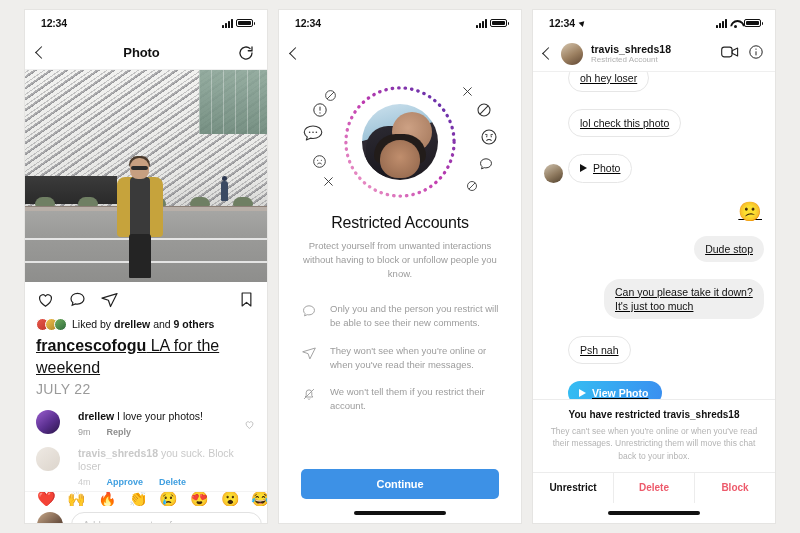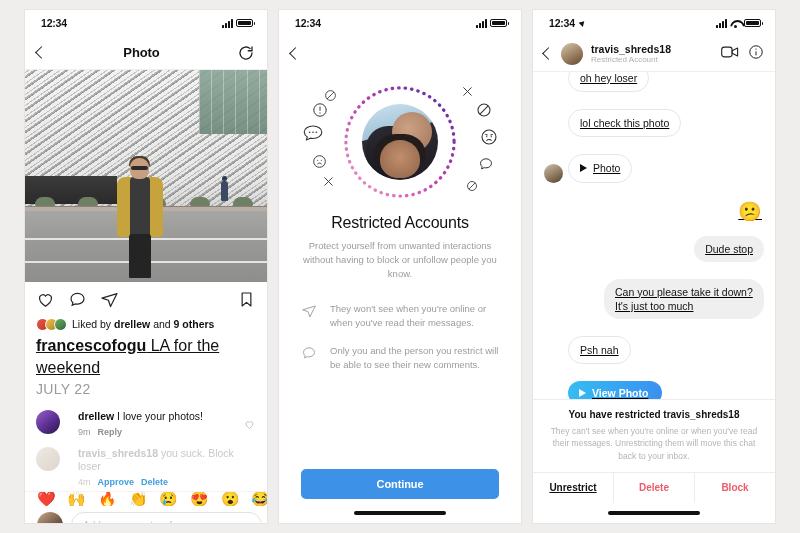--- a/index.html
+++ b/index.html
@@ -201,21 +201,21 @@
   .comment {
     display: flex; gap: 8px;
     padding: 6px 11px 4px 11px;
     position: relative;
   }
   .c-av { width: 24px; height: 24px; border-radius: 50%; flex: 0 0 24px; }
   .c-av.drellew { background: linear-gradient(140deg,#9b5fd0,#5a2f8f 55%,#2a1548); }
   .c-av.travis { background: linear-gradient(140deg,#ded4c8,#b9aa99); opacity:.5; }
   .c-body { flex: 1; min-width: 0; margin-left: 10px; }
   .c-text { font-size: 10.5px; color: #111; line-height: 1.3; }
-  .c-meta { font-size: 9px; color: #9a9a9a; margin-top: 3px; display: flex; gap: 7px; align-items: center; }
+  .c-meta { font-size: 9px; color: #9a9a9a; margin-top: 3px; display: flex; gap: 16px; align-items: center; }
   .c-meta .act { font-weight: bold; color: #8e8e8e; }
   .c-heart { position: absolute; right: 12px; top: 12px; }
   .comment.restricted .c-text { color: #c9c9c9; }
   .comment.restricted .c-text .uname { color: #c9c9c9; }
   .comment.restricted .c-meta .blue { color: #3f9fe0; font-weight: bold; }
   .comment.restricted .c-meta .tm { color: #cccccc; }
 
   .emoji-bar {
     display: flex; align-items: center; gap: 12px;
     padding: 7px 11px 7px 12px;
@@ -369,21 +369,21 @@
   .rn-title { font-size: 10px; font-weight: bold; color: #111; }
   .rn-body { font-size: 8.5px; color: #b4b4b4; line-height: 1.45; margin-top: 5px; }
   .rn-actions {
     display: flex; border-top: 1px solid #ececec;
   }
   .rn-actions .ra {
     flex: 1; text-align: center; padding: 9px 0 10px 0;
     font-size: 10px; font-weight: bold; cursor: pointer;
   }
   .rn-actions .ra + .ra { border-left: 1px solid #ececec; }
-  .ra.dark { color: #111; text-decoration: underline; }
+  .ra.dark { color: #111; }
   .ra.red { color: #ed5a6b; }
 
   .home-ind {
     flex: 0 0 20px; display: flex; align-items: center; justify-content: center;
     background: #fff;
   }
   .home-bar {
     width: 92px; height: 3.5px; border-radius: 3px; background: #111;
   }
 </style>
@@ -658,33 +658,43 @@
             </svg>
         </span>
       </div>
 
       <div class="p2-title">Restricted Accounts</div>
       <div class="p2-sub">Protect yourself from unwanted interactions without having to block or unfollow people you know.</div>
 
       <div class="feature-list">
         <div class="feature">
           <span class="fic">
+            <svg viewBox="0 0 24 24" width="16" height="16" fill="none" stroke="#9c9c9c" stroke-width="1.4">
+                <path d="M12 4.2c4.6 0 8.2 3 8.2 6.8s-3.6 6.8-8.2 6.8a10 10 0 0 1-2.6-.3L5.3 19.3l.9-3.2A6.6 6.6 0 0 1 3.8 11c0-3.8 3.6-6.8 8.2-6.8z"></path>
+              </svg>
+          </span>
+          <span class="ftx">Only you and the person you restrict will be able to see their new comments.</span>
+        </div>
+        <div class="feature">
+          <span class="fic">
             <svg viewBox="0 0 24 24" width="16" height="16" fill="none" stroke="#9c9c9c" stroke-width="1.4" stroke-linejoin="round">
                 <path d="M21.5 4.5 2.5 10.2l8.1 2.8 2.7 7.9z"></path>
               </svg>
           </span>
           <span class="ftx">They won't see when you're online or when you've read their messages.</span>
         </div>
         <div class="feature">
           <span class="fic">
-            <svg viewBox="0 0 24 24" width="16" height="16" fill="none" stroke="#9c9c9c" stroke-width="1.4">
-                <path d="M12 4.2c4.6 0 8.2 3 8.2 6.8s-3.6 6.8-8.2 6.8a10 10 0 0 1-2.6-.3L5.3 19.3l.9-3.2A6.6 6.6 0 0 1 3.8 11c0-3.8 3.6-6.8 8.2-6.8z"></path>
-              </svg>
+            <svg viewBox="0 0 24 24" width="16" height="16" fill="none" stroke="#9c9c9c" stroke-width="1.4" stroke-linejoin="round">
+              <path d="M6.2 16.5h11.6l-1.6-2.2V10a4.2 4.2 0 0 0-8.4 0v4.3z"></path>
+              <path d="M10.4 19a1.8 1.8 0 0 0 3.2 0"></path>
+              <line x1="4.6" y1="19.4" x2="19.4" y2="4.6"></line>
+            </svg>
           </span>
-          <span class="ftx">Only you and the person you restrict will be able to see their new comments.</span>
+          <span class="ftx">We won't tell them if you restrict their account.</span>
         </div>
       </div>
 
       <div class="p2-footer">
         <button class="btn-primary">Continue</button>
       </div>
     </div>
 
     <div class="home-ind">
       <div class="home-bar"></div>

